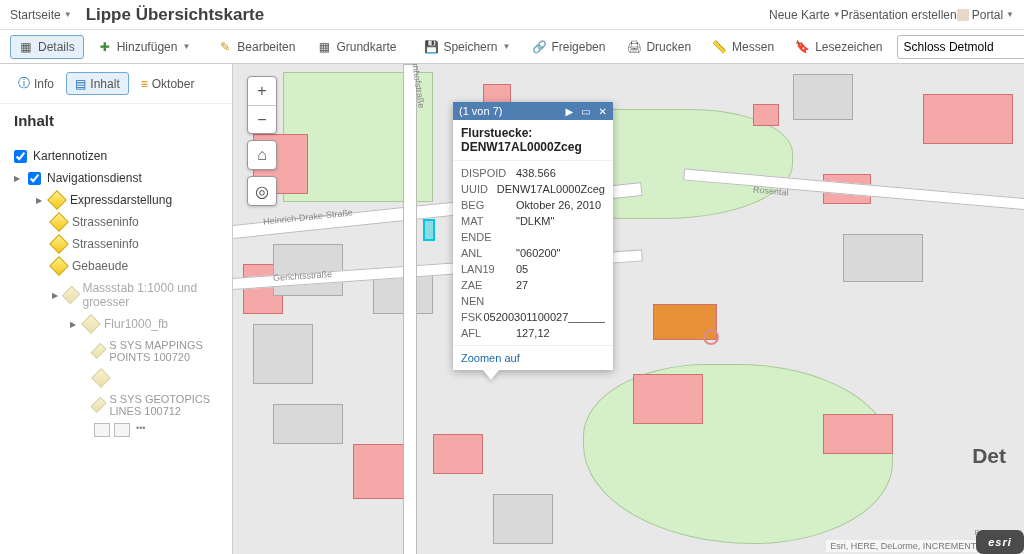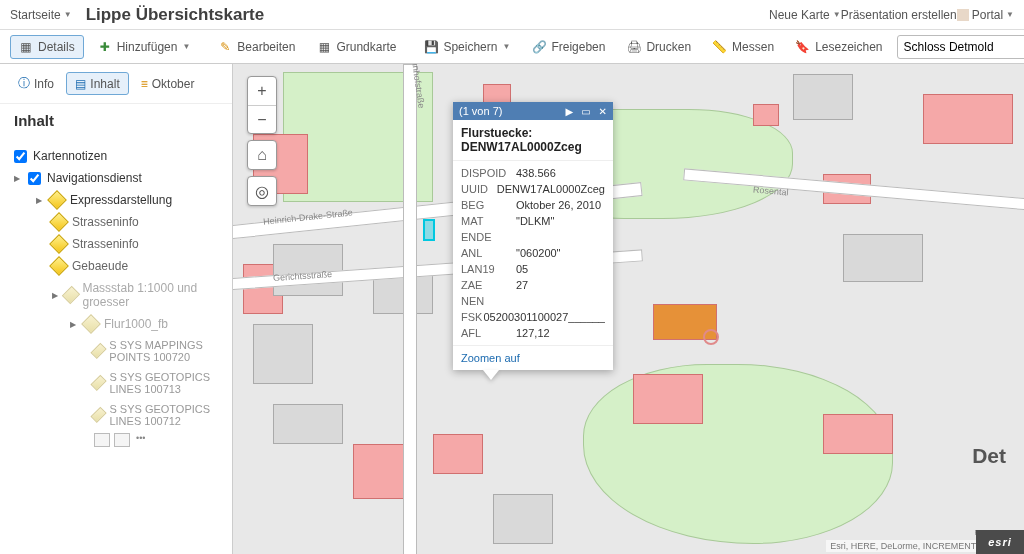--- a/index.html
+++ b/index.html
@@ -64,21 +64,21 @@
 .popup-head .ctl { cursor: pointer; font-size: 10px; margin-left: 4px; }
 .popup-title { font-weight: bold; padding: 6px 8px; border-bottom: 1px solid #eee; font-size: 12px; color: #222; }
 .popup-body { padding: 4px 8px; }
 .popup-row { display: flex; padding: 2px 0; align-items: flex-end; }
 .popup-key { width: 55px; color: #666; }
 .popup-val { flex: 1; color: #333; }
 .popup-link { color: #1c6bb0; padding: 6px 8px; cursor: pointer; border-top: 1px solid #eee; }
 .popup-tail { position:absolute; bottom:-10px; left:30px; width:0; height:0; border-left:8px solid transparent; border-right:8px solid transparent; border-top:10px solid #fff; filter: drop-shadow(0 2px 2px rgba(0,0,0,0.2)); }
 
 .attribution { position:absolute; bottom:2px; right:6px; font-size:9px; color:#777; background:rgba(255,255,255,0.6); padding:1px 4px; }
-.esri-logo { position:absolute; bottom:0; right:0; width:48px; height:24px; background:#4b4b4b; color:#fff; font-size:11px; display:flex; align-items:center; justify-content:center; font-style:italic; font-weight:bold; letter-spacing:1px; }
+.esri-logo { position:absolute; bottom:0; right:0; width:48px; height:24px; background:#4b4b4b; color:#fff; font-size:11px; display:flex; align-items:center; justify-content:center; font-style:italic; font-weight:bold; letter-spacing:1px;border-radius:7px; }
 .poweredby { position:absolute; bottom:18px; right:2px; font-size:7px; color:#888; }
 </style>
 </head>
 <body>
 
 <div class="header">
   <div class="header-left">
     <span class="header-link">
         <span>Startseite</span>
         <span class="dropdown-arrow">▼</span>
@@ -202,21 +202,20 @@
           <span class="tree-toggle">▶</span>
           <span class="layer-icon faded"></span>
           <span>Flur1000_fb</span>
         </div>
       <div class="tree-item sub4">
           <span class="layer-icon faded"></span>
           <span>S SYS MAPPINGS POINTS 100720</span>
         </div>
       <div class="tree-item sub4">
           <span class="layer-icon faded"></span>
-          <span>S SYS GEOTOPICS LINES 100713</span>
         </div>
       <div class="tree-item sub4">
           <span class="layer-icon faded"></span>
           <span>S SYS GEOTOPICS LINES 100712</span>
         </div>
       <div class="tool-row">
         <span class="small-tool"></span>
         <span class="small-tool"></span>
         <span style="font-size:9px;color:#888;padding-left:2px">•••</span>
       </div>

